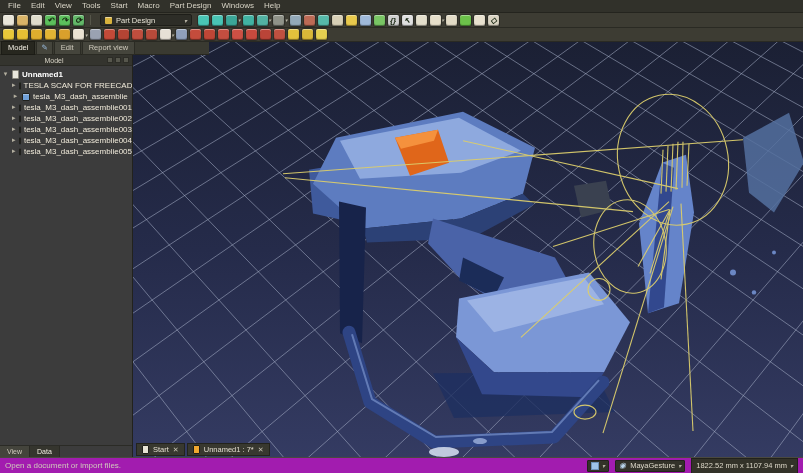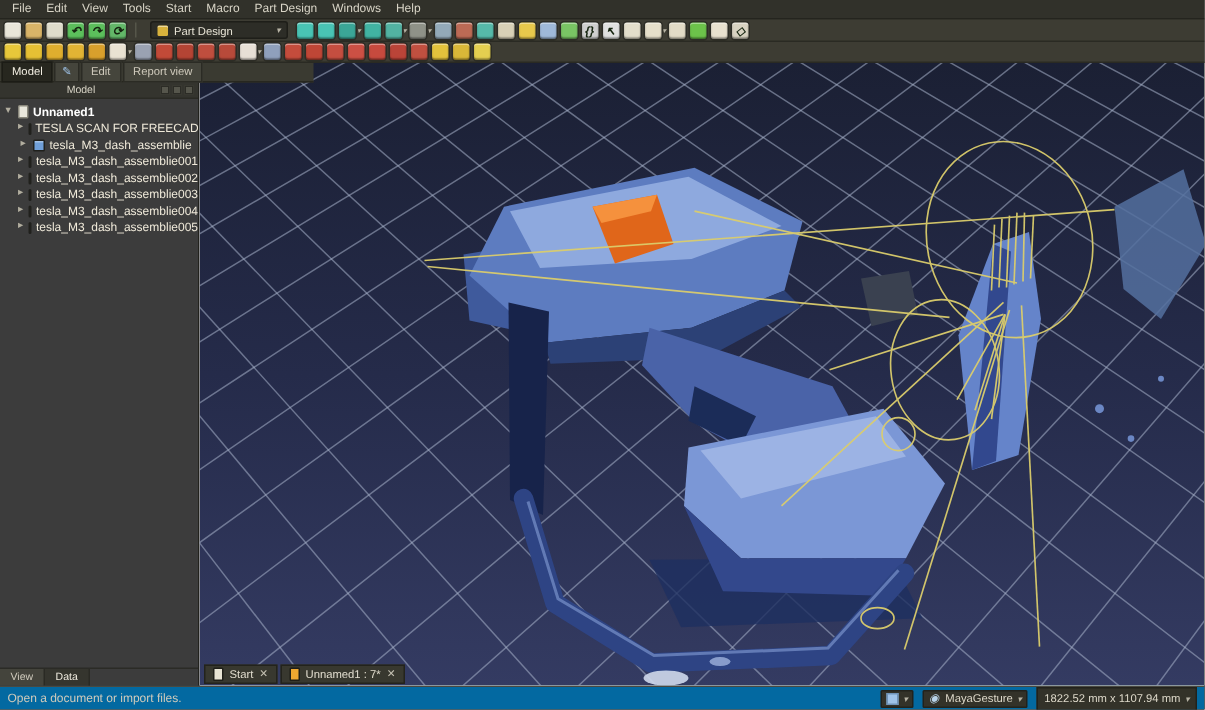--- a/index.html
+++ b/index.html
@@ -73,21 +73,21 @@
 
   
   .mdi-tabs { position:absolute; left:3px; bottom:1px; display:flex; gap:2px; z-index:6; }
   .mtab { display:flex; align-items:center; gap:4px; height:13px; padding:0 5px;
           background:#38382f; border:1px solid #23231c; font-size:7.5px; color:#e2ddcf;
           cursor:default; }
   .mtab .fico { width:7px; height:9px; border-radius:1px; border:1px solid #1f1f19; }
   .mtab .x { font-size:7px; color:#c4c0b2; line-height:9px; }
 
   
-  .statusbar { height:16px; flex:0 0 16px; background:#0369a1; border-top:1px solid #4a4940;
+  .statusbar { height:16px; flex:0 0 16px; background:#a21caf; border-top:1px solid #4a4940;
                display:flex; align-items:center; padding:0 5px; gap:6px; }
   .sb-msg { flex:1; font-size:8px; color:#cfcabb; }
   .sb-box { height:12px; display:flex; align-items:center; gap:3px; background:#333229;
             border:1px solid #22221c; border-radius:1px; padding:0 3px; }
   .sb-box .swatch { width:8px; height:8px; background:#9fc3e8; border:1px solid #6f93b8; }
   .sb-box .ca, .sb-dims .ca { font-size:6px; color:#b6b2a4; }
   .sb-nav { font-size:7.5px; color:#ded9ca; }
   .sb-nav .nico2 { font-size:8px; color:#b9d4ea; margin-right:2px; }
   .sb-dims { height:16px; display:flex; align-items:center; gap:3px; background:#333229;
              border:1px solid #22221c; padding:0 4px; font-size:7.5px; color:#ded9ca; }

